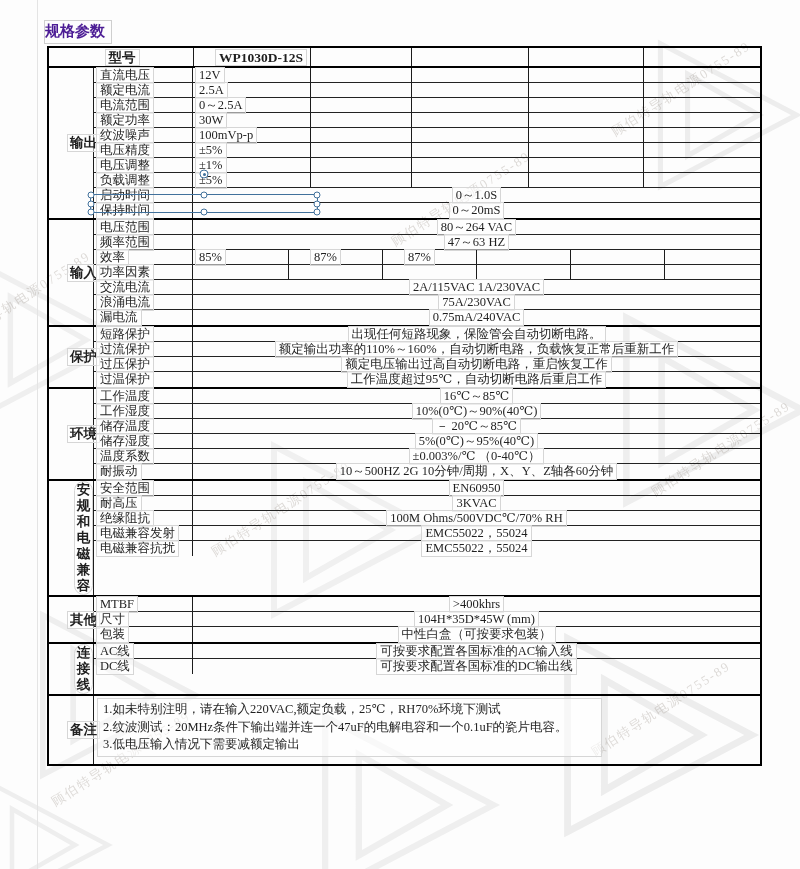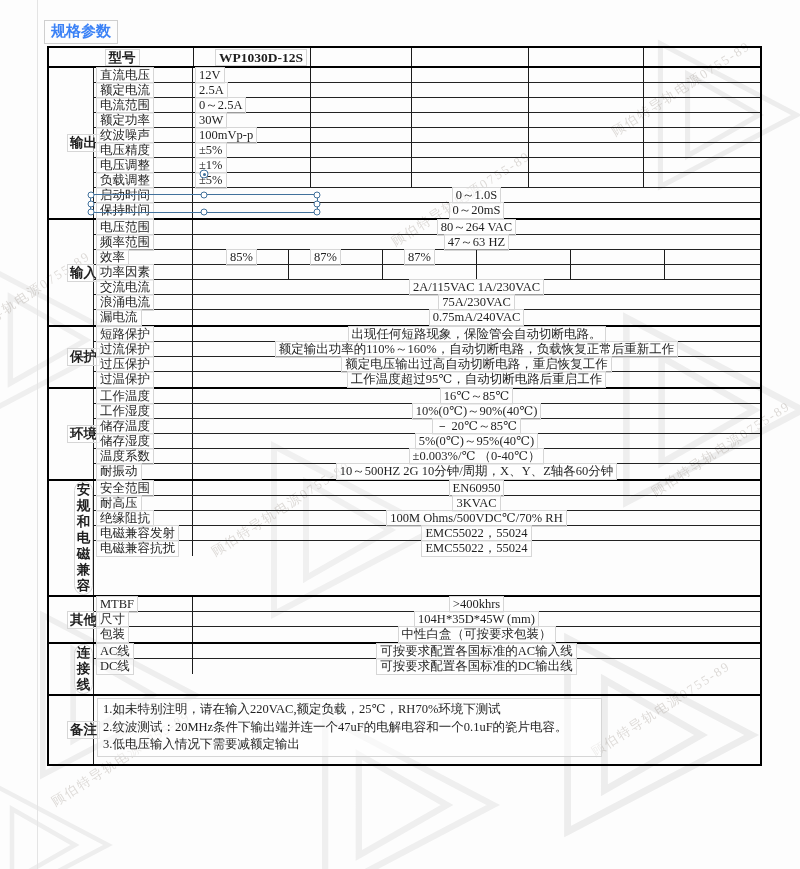--- a/index.html
+++ b/index.html
@@ -16,22 +16,22 @@
   .wm-text {
     position:absolute; font-size:13px; letter-spacing:2px;
     color:rgba(150,140,128,0.30); transform:rotate(-33deg); white-space:nowrap;
   }
   .tri { position:absolute; }
   .tri svg { display:block; }
 
   
   .title {
     position:absolute; left:44px; top:20px; z-index:2;
-    font-size:15px; font-weight:bold; color:#3b82f6;
-    border:1px solid #cfcfcf; padding:1px 6px 2px 6px; background:transparent;
+    font-size:15px; font-weight:bold; color:#4c1d95;
+    border:1px solid #cfcfcf; padding:1px 6px 2px 0; background:transparent;
   }
 
   
   .spec-table {
     position:absolute; left:47px; top:46px; width:715px; z-index:1;
     border:2px solid #000; background:transparent;
   }
   .hrow { display:flex; height:18px; }
   .section { display:flex; border-top:2px solid #000; }
   .rows { flex:1; min-width:0; }
@@ -42,21 +42,21 @@
   .gcell {
     width:45px; flex:0 0 45px; border-right:1px solid #1c1c1c;
     display:flex; align-items:center; justify-content:center;padding-left:23px;
   }
   .cell { display:flex; align-items:center; min-width:0; overflow:visible; }
   .cell.p { width:99px; flex:0 0 99px; border-right:1px solid #1c1c1c; }
   .cell.bl { border-left:1px solid #1c1c1c;padding-left:19px; }
   
   .va1{width:117px;flex:0 0 117px;} .va2{width:101px;flex:0 0 101px;}
   .va3{width:117px;flex:0 0 117px;} .va4{width:115px;flex:0 0 115px;} .va5{width:115px;flex:0 0 115px;}
-  .vb1{width:95px;flex:0 0 95px;justify-content:center;} .vb{width:94px;flex:0 0 94px;}
+  .vb1{width:95px;flex:0 0 95px;} .vb{width:94px;flex:0 0 94px;}
   .vm { flex:1; justify-content:center; }
   .hc-label{width:144px;flex:0 0 144px;justify-content:center;}
   .hc-model{width:117px;flex:0 0 117px;}
 
   .tbox {
     display:inline-block; border:1px solid #d6d6d6; background:rgba(255,255,255,0.55);
     font-size:12.5px; line-height:15px; padding:0 3px; white-space:nowrap; color:#1f1f1f;
     margin-left:2px;
   }
   .vm .tbox { margin-left:0; }

